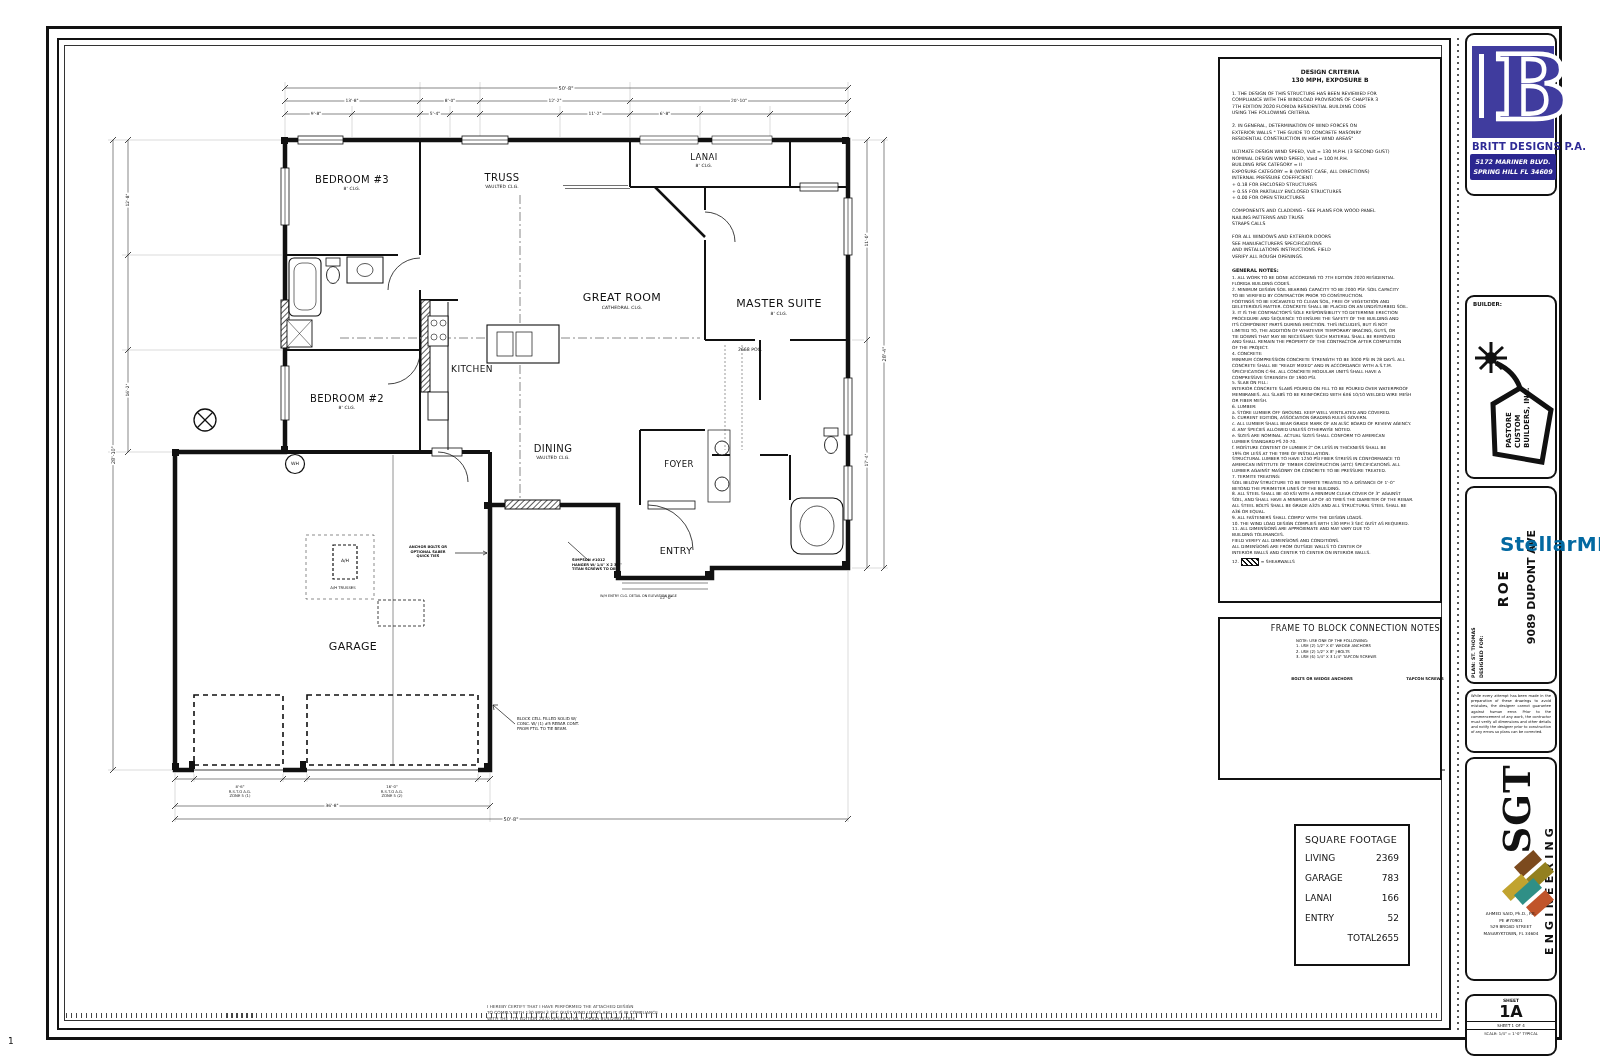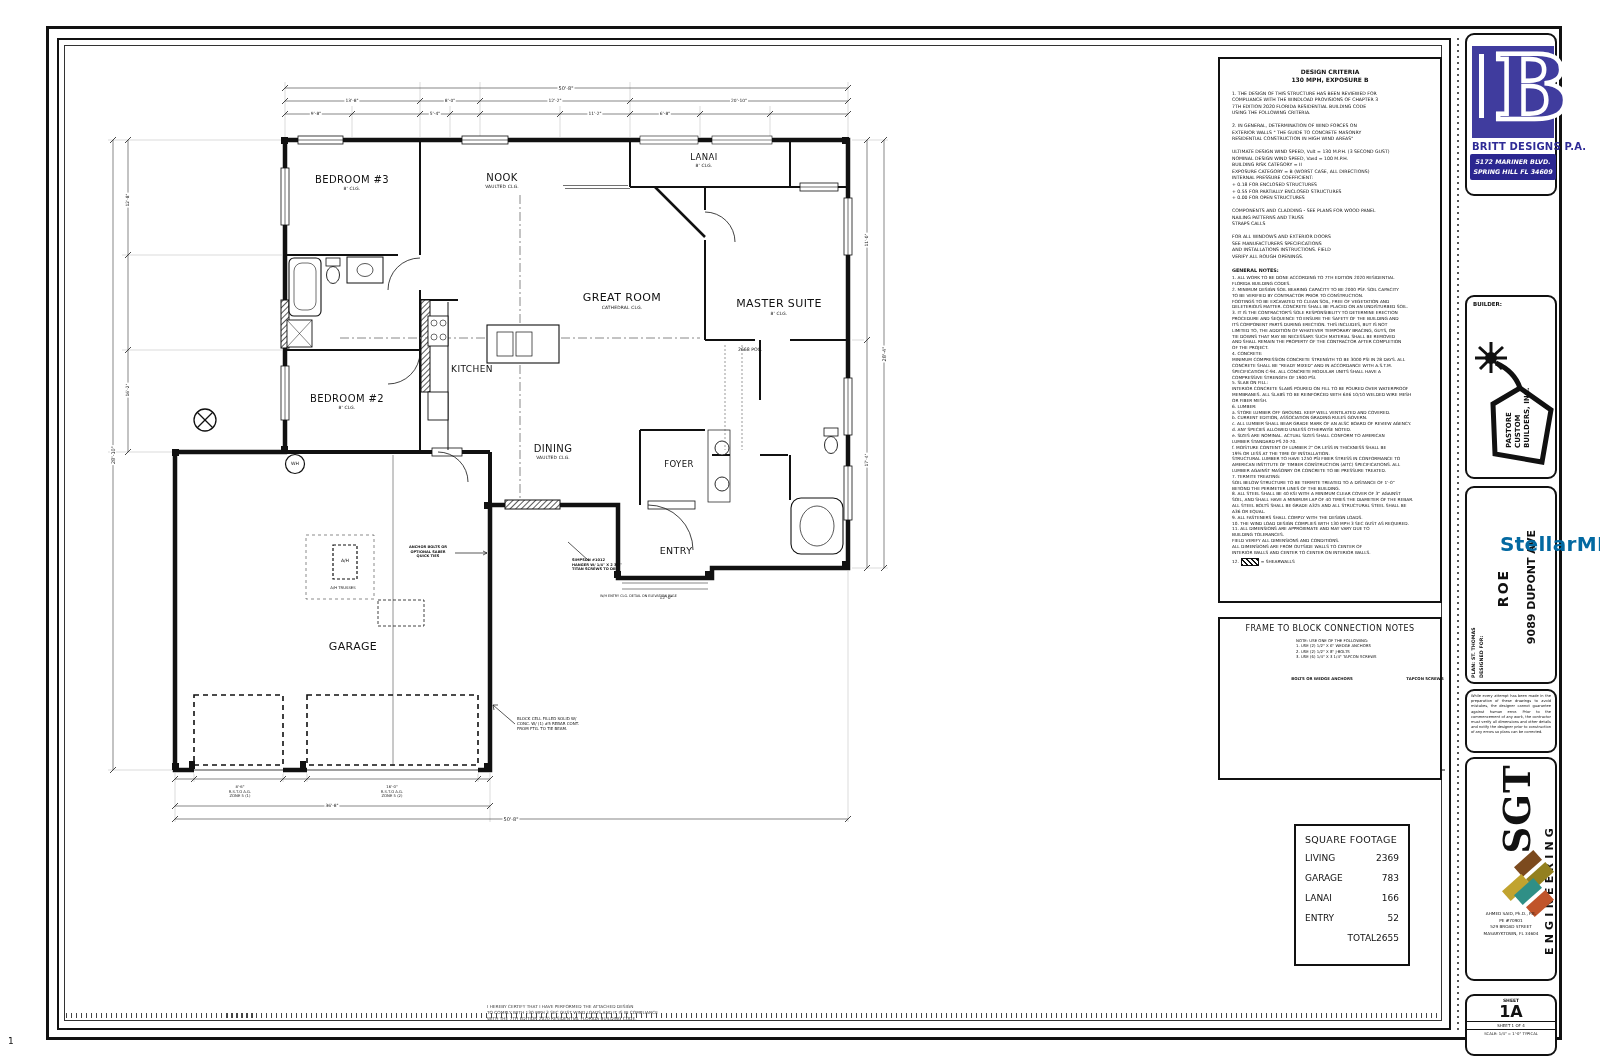--- a/index.html
+++ b/index.html
@@ -266,21 +266,21 @@
         <path d="M1383,770 h62 M1383,770 v6 h12" stroke-width="1.2"></path>
       </g>
     </g>
   </svg>
 
   <div class="room" style="left:352px;top:182px">
     <div class="nm" style="font-size:10px">BEDROOM #3</div>
     <div class="sub">8' CLG.</div>
   </div>
   <div class="room" style="left:502px;top:180px">
-    <div class="nm" style="font-size:10px">NOOK</div>
+    <div class="nm" style="font-size:10px">TRUSS</div>
     <div class="sub">VAULTED CLG.</div>
   </div>
   <div class="room" style="left:704px;top:160px">
     <div class="nm" style="font-size:8.5px">LANAI</div>
     <div class="sub">8' CLG.</div>
   </div>
   <div class="room" style="left:622px;top:300px">
     <div class="nm" style="font-size:11px">GREAT ROOM</div>
     <div class="sub">CATHEDRAL CLG.</div>
   </div>
@@ -430,21 +430,21 @@
 BUILDING TOLERANCES.
 FIELD VERIFY ALL DIMENSIONS AND CONDITIONS.
 ALL DIMENSIONS ARE FROM OUTSIDE WALLS TO CENTER OF
 INTERIOR WALLS AND CENTER TO CENTER ON INTERIOR WALLS.</div>
     <div style="font-size:4.3px;margin-top:2px">
       <span>12.</span><span class="swatch"></span><span>= SHEARWALLS</span>
     </div>
   </div>
 
   <div class="nbox" style="left:1218px;top:617px;width:224px;height:163px;">
-    <div style="text-align:center;font-size:8px;letter-spacing:.4px;margin-top:5px">FRAME TO BLOCK CONNECTION NOTES</div>
+    <div style="text-align:right;font-size:8px;letter-spacing:.4px;margin-top:5px">FRAME TO BLOCK CONNECTION NOTES</div>
     <div class="pre" style="position:absolute;left:76px;top:19px;font-size:3.9px;line-height:1.4">NOTE: USE ONE OF THE FOLLOWING:
 1. USE (2) 1/2" X 6" WEDGE ANCHORS
 2. USE (2) 1/2" X 8" J-BOLTS
 3. USE (6) 1/4" X 3 1/4" TAPCON SCREWS</div>
     <div style="position:absolute;left:42px;top:57px;width:120px;text-align:center;font-size:3.9px;font-weight:bold">BOLTS OR WEDGE ANCHORS</div>
     <div style="position:absolute;left:155px;top:57px;width:100px;text-align:center;font-size:3.9px;font-weight:bold">TAPCON SCREWS</div>
   </div>
 
   <div class="nbox" style="left:1294px;top:824px;width:116px;height:142px;border-width:2.5px;padding:8px 9px;">
     <div style="font-size:9.5px;letter-spacing:.3px">SQUARE FOOTAGE</div>

